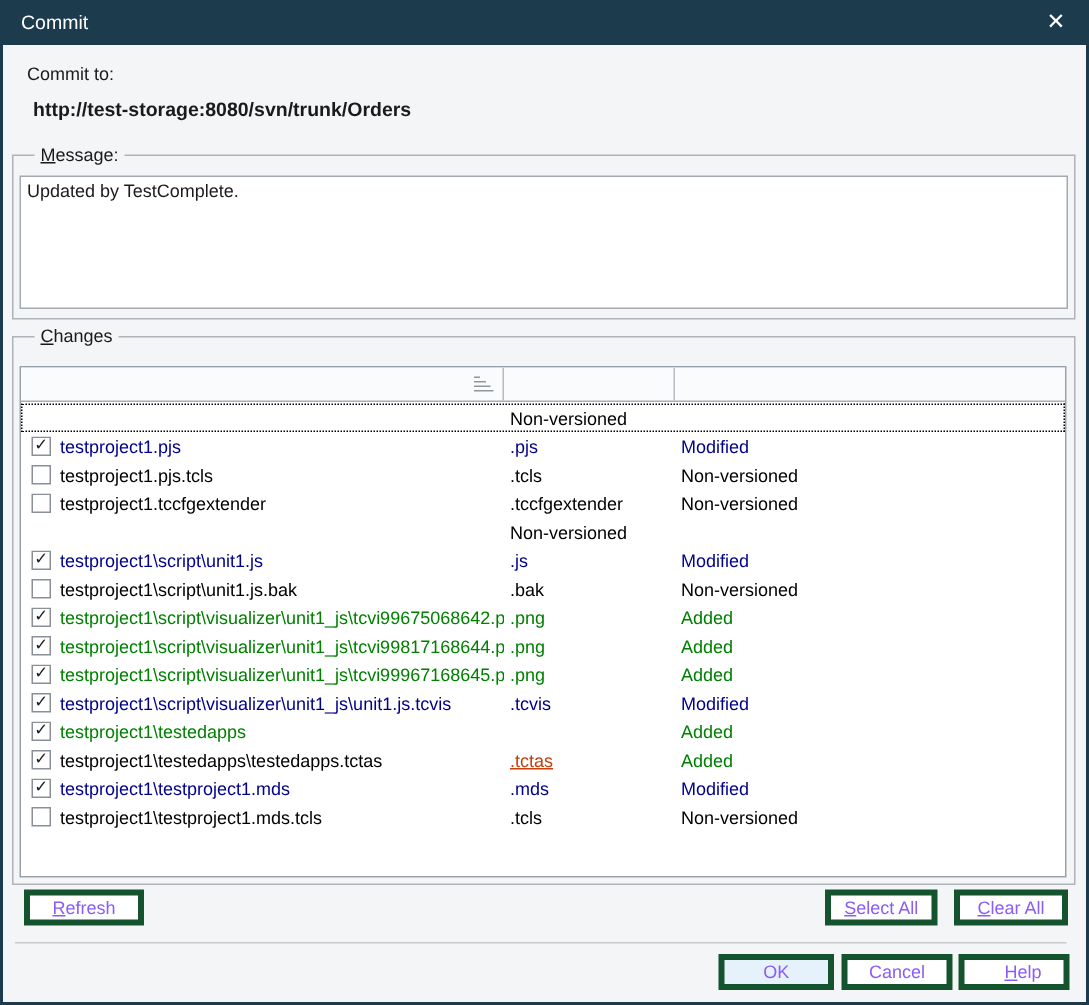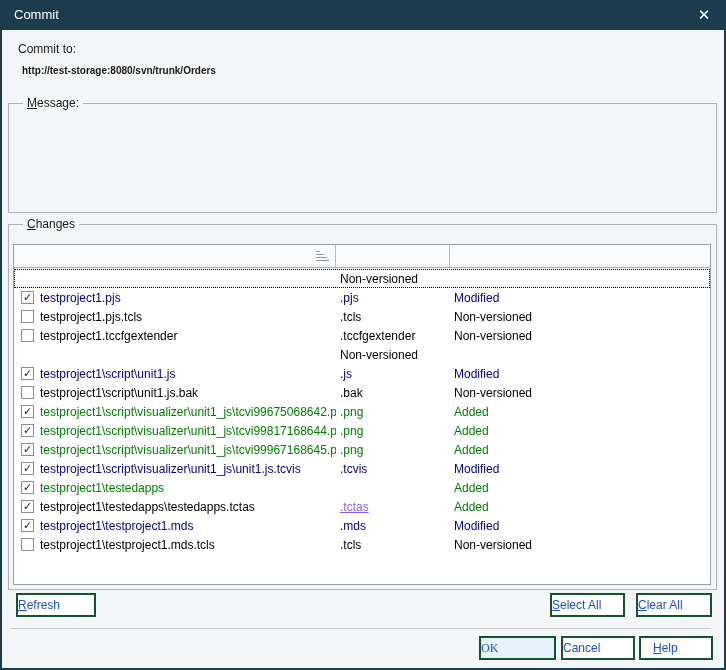--- a/index.html
+++ b/index.html
@@ -16,21 +16,21 @@
   .close-btn{
     position:absolute; right:6px; top:0; width:32px; height:30px;
     color:#ffffff; font-size:15px; text-align:center; line-height:30px; cursor:pointer;
   }
   .body{
     position:absolute; left:2px; top:30px; width:722px; height:638px;
     background:#f3f5f6; color:#1a1a1a;
   }
   .label{ font-size:12px; color:#1a1a1a; }
   .commit-to-label{ position:absolute; left:16px; top:12px; }
-  .commit-url{ position:absolute; left:20px; top:35px; font-size:10px; font-weight:bold; }
+  .commit-url{ position:absolute; left:20px; top:35px; font-size:13px; font-weight:bold; }
 
   .groupbox{
     position:absolute; border:1px solid #aeb4ba;
   }
   .groupbox-label{
     position:absolute; top:-8px; left:14px; background:#f3f5f6; padding:0 4px; font-size:12px;
   }
   .gb-message{ left:6px; top:73px; width:709px; height:110px; }
   .gb-changes{ left:6px; top:194px; width:709px; height:366px; }
 
@@ -68,29 +68,29 @@
   .row.focused{ outline:1px dotted #000000; outline-offset:-1px; }
   .cell-name{ display:flex; align-items:center; overflow:hidden; white-space:nowrap; }
   .checkbox{
     width:13px; height:13px; margin-left:7px; margin-right:6px; flex:0 0 13px;
     border:1px solid #8a9096; background:#ffffff;
     font-size:11px; line-height:11px; text-align:center; color:#1a1a1a; cursor:pointer;
   }
   .cell-ext, .cell-status{ padding-left:4px; white-space:nowrap; }
 
   .btn{
-    position:absolute; height:24px; background:#ffffff; border:2px solid #14532d;
-    font-family:"Liberation Sans", sans-serif; font-size:12px; color:#1d4ed8;
-    text-align:left; cursor:pointer; padding:0;
+    position:absolute; height:24px; background:#ffffff; border:4px solid #14532d;
+    font-family:"Liberation Sans", sans-serif; font-size:12px; color:#8b5cf6;
+    text-align:center; cursor:pointer; padding:0;
   }
   .btn-refresh{ left:14px; top:563px; width:80px; }
   .btn-select-all{ left:548px; top:563px; width:75px; }
   .btn-clear-all{ left:634px; top:563px; width:76px; }
   .separator{ position:absolute; left:8px; top:598px; width:701px; height:1px; background:#c6cbd0; }
-  .btn-ok{ left:477px; top:606px; width:77px; background:#e6f2fb;font-family:Liberation Serif, serif; }
+  .btn-ok{ left:477px; top:606px; width:77px; background:#e6f2fb; }
   .btn-cancel{ left:559px; top:606px; width:74px; }
   .btn-help{ left:637px; top:606px; width:74px;padding-left:12px; }
   u{ text-decoration:underline; }
 </style>
 </head>
 <body>
 
 <div class="dialog">
   <div class="titlebar">
     <span class="title-text">Commit</span>
@@ -98,20 +98,21 @@
   </div>
 
   <div class="body">
 
     <span class="label commit-to-label">Commit to:</span>
     <span class="commit-url">http://test-storage:8080/svn/trunk/Orders</span>
 
     <div class="groupbox gb-message">
       <span class="groupbox-label"><u>M</u>essage:</span>
     </div>
+    <textarea class="message-text" style="">Updated by TestComplete.</textarea>
 
     <div class="groupbox gb-changes">
       <span class="groupbox-label"><u>C</u>hanges</span>
     </div>
 
     <div class="table">
       <div class="thead">
         <div class="th">
           <span class="sort-icon">
               <i></i>
@@ -222,21 +223,21 @@
     </span>
     <span class="cell-ext" style="color: rgb(0, 128, 0);"></span>
     <span class="cell-status" style="color: rgb(0, 128, 0);">Added</span>
   </div>
 
   <div class="row">
     <span class="cell-name">
       <span class="checkbox">✓</span>
       <span class="fname" style="color: #000000;">testproject1\testedapps\testedapps.tctas</span>
     </span>
-    <span class="cell-ext" style="color: #8b5cf6; text-decoration: underline;">.tctas</span>
+    <span class="cell-ext" style="color: #c2410c; text-decoration: underline;">.tctas</span>
     <span class="cell-status" style="color: rgb(0, 128, 0);">Added</span>
   </div>
 
   <div class="row">
     <span class="cell-name">
       <span class="checkbox">✓</span>
       <span class="fname" style="color: rgb(0, 0, 139);">testproject1\testproject1.mds</span>
     </span>
     <span class="cell-ext" style="color: rgb(0, 0, 139);">.mds</span>
     <span class="cell-status" style="color: rgb(0, 0, 139);">Modified</span>

